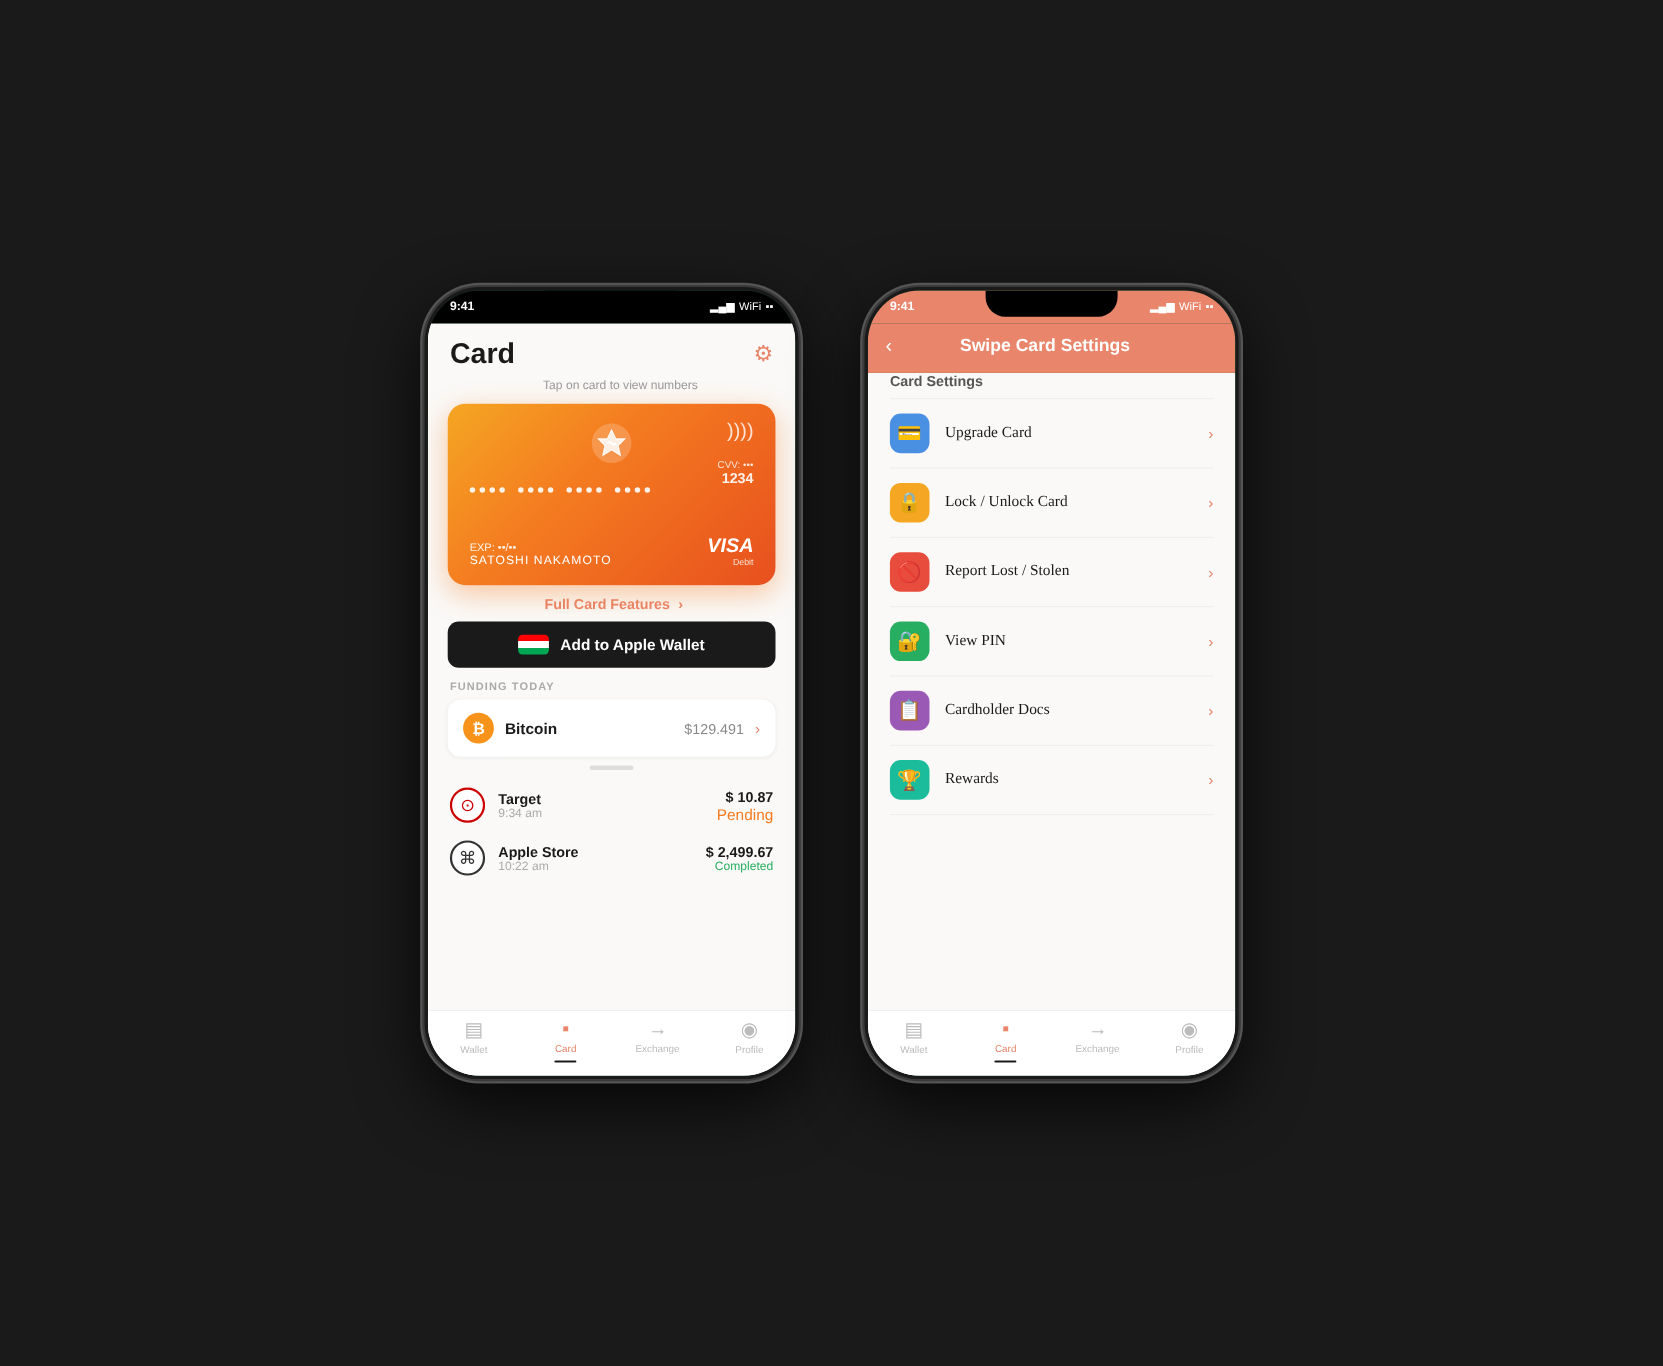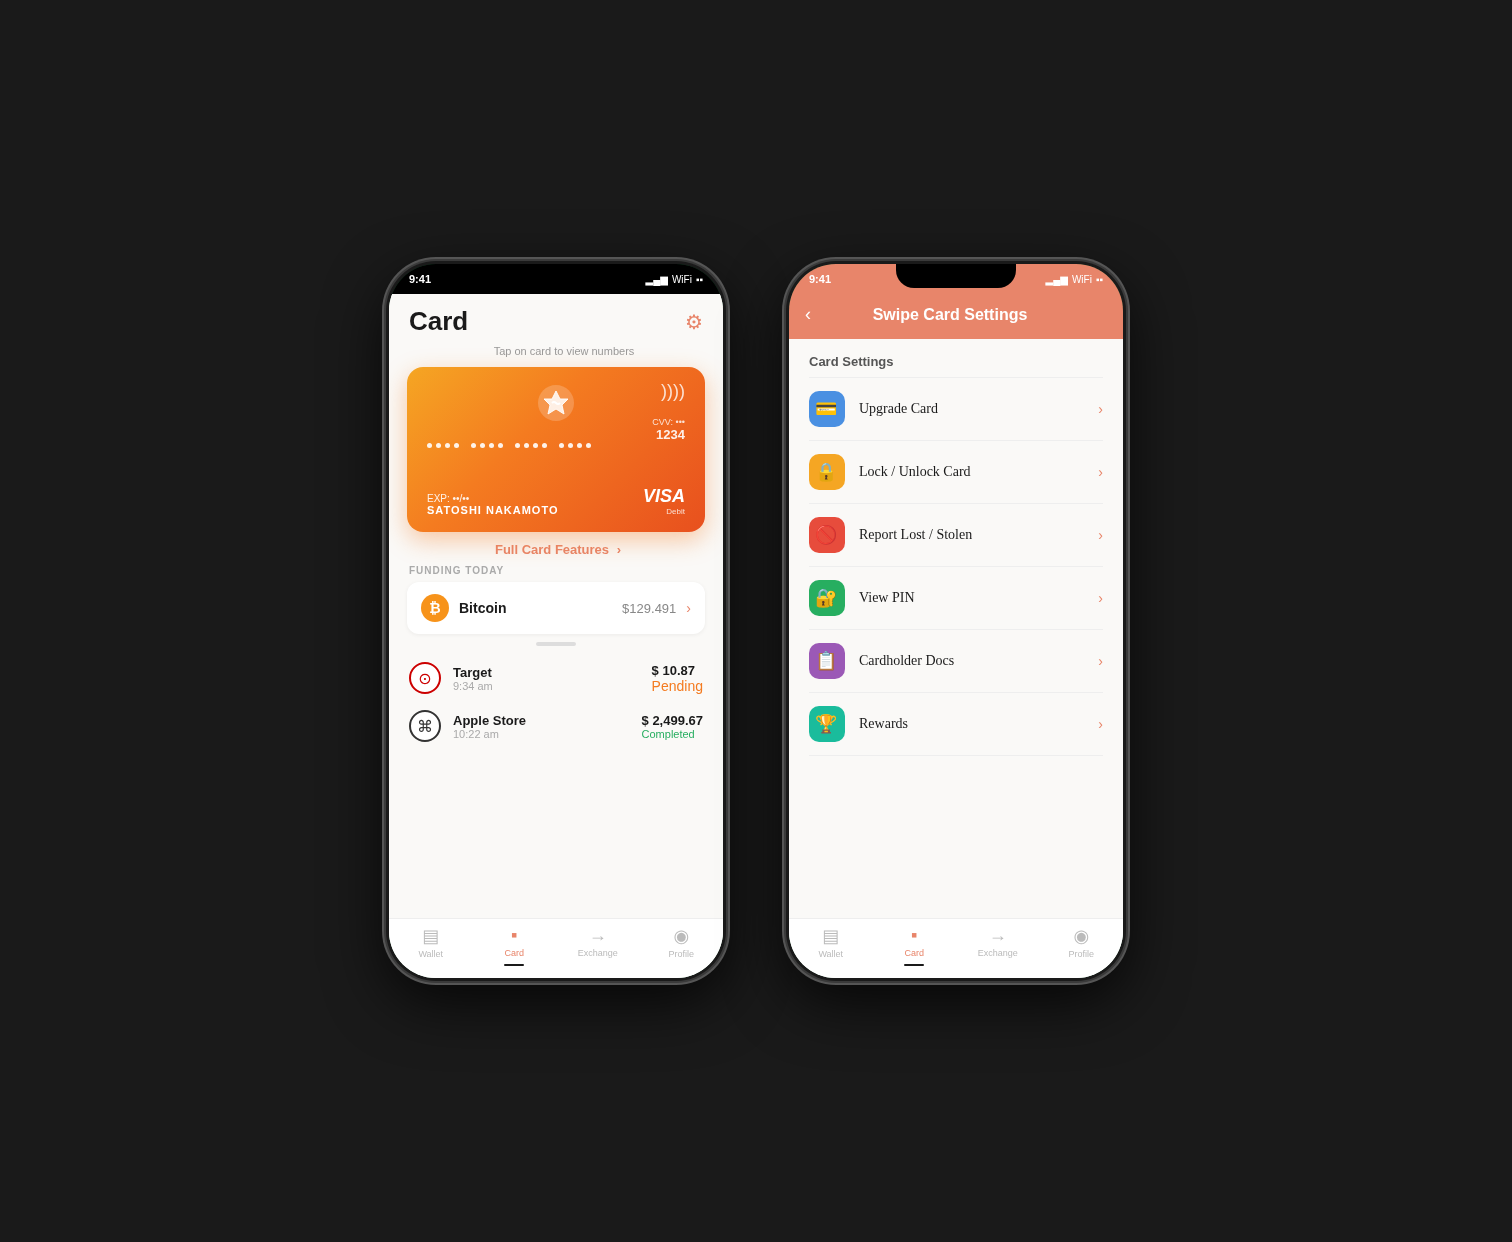--- a/index.html
+++ b/index.html
@@ -151,21 +151,21 @@
       display: flex;
       justify-content: space-between;
       align-items: flex-end;
     }
     .card-exp {
       font-size: 10px;
       color: rgba(255,255,255,0.9);
     }
     .card-name {
       font-size: 11px;
-      font-weight: 700;
+      font-weight: 400;
       color: #fff;
       letter-spacing: 1px;
     }
     .visa-text {
       text-align: right;
     }
     .visa-text .visa {
       font-size: 18px;
       font-weight: 900;
       font-style: italic;
@@ -288,21 +288,21 @@
       align-items: center;
       justify-content: center;
       font-size: 16px;
       flex-shrink: 0;
     }
     .txn-icon.target { background: #fff; border: 2px solid #cc0000; color: #cc0000; }
     .txn-icon.apple { background: #fff; border: 2px solid #333; color: #333; }
     .txn-info { flex: 1; }
     .txn-name { font-size: 13px; font-weight: 600; color: #1a1a1a; }
     .txn-time { font-size: 11px; color: #aaa; }
-    .txn-amount-col { }
+    .txn-amount-col { text-align: right; }
     .txn-amount { font-size: 13px; font-weight: 600; color: #1a1a1a; }
     .txn-status-pending { font-size: 14px; color: #f47b20; font-weight: 500; }
     .txn-status-completed { font-size: 11px; color: #27ae60; font-weight: 500; }
 
     
     .bottom-nav {
       display: flex;
       border-top: 1px solid #eee;
       background: #fff;
       padding: 6px 0 12px;
@@ -358,21 +358,21 @@
       justify-content: space-between;
       padding: 6px 20px;
       position: relative;
       flex-shrink: 0;
     }
 
     .settings-section-label {
       font-size: 13px;
       font-weight: 600;
       color: #555;
-      padding: 15px 20px 8px;
+      padding: 0 20px 8px;
     }
     .settings-divider {
       height: 1px;
       background: #eee;
       margin: 0 20px;
     }
 
     .settings-item {
       display: flex;
       align-items: center;
@@ -519,20 +519,24 @@
             <div class="debit">Debit</div>
           </div>
         </div>
       </div>
 
       <div class="full-features-link">
         <span>Full Card Features</span>
         <span>›</span>
       </div>
 
+      <div class="apple-wallet-btn">
+        <div class="wallet-stripes"></div>
+        <span class="apple-wallet-label">Add to Apple Wallet</span>
+      </div>
 
       <div class="section-label">FUNDING TODAY</div>
       <div class="funding-row">
         <div class="btc-icon">₿</div>
         <span class="btc-label">Bitcoin</span>
         <span class="btc-amount">$129.491</span>
         <span class="chevron-right">›</span>
       </div>
 
       <div class="divider-area">

